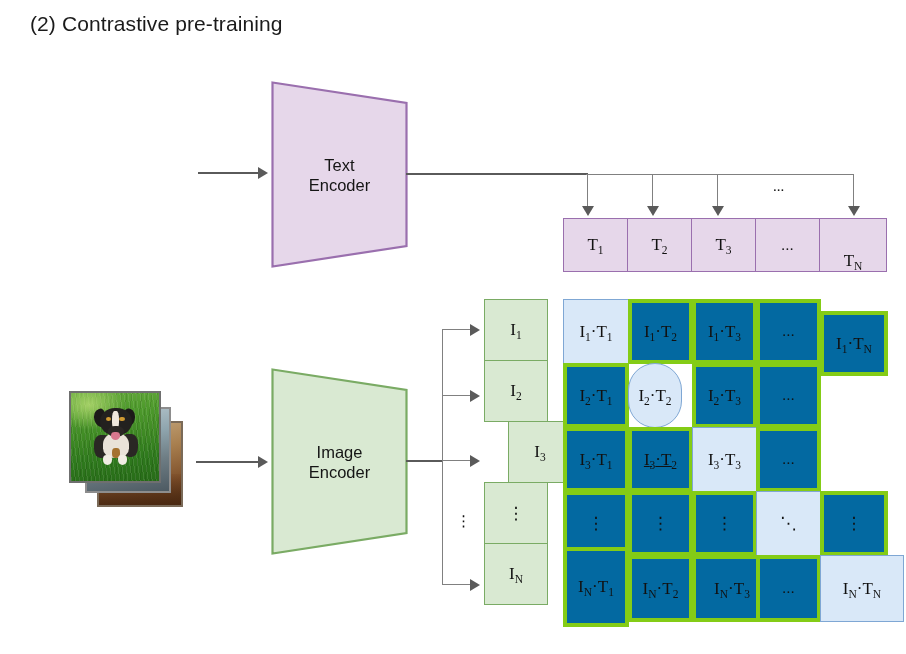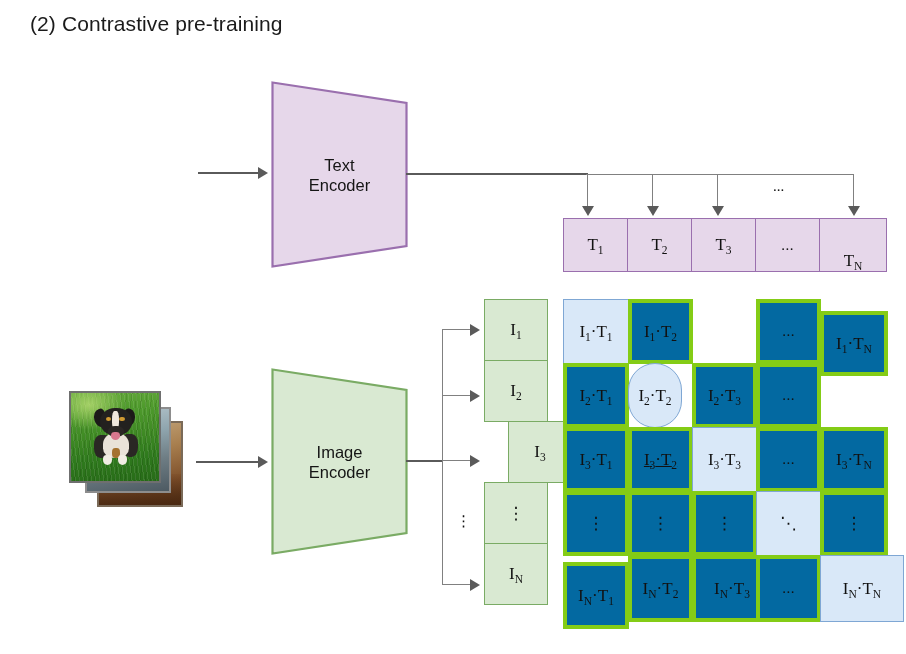--- a/index.html
+++ b/index.html
@@ -313,20 +313,23 @@
     </div>
   </div>
 
   <div class="cellgrid" id="matrix" style="left:563px; top:299px; width:324px; height:322px;">
       <div class="cell mat hl" style="left: 0px; top: 0px; width: 66px; height: 65px;">
         <span>I<sub>1</sub>·T<sub>1</sub></span>
       </div>
       <div class="cell mat" style="left: 65px; top: 0px; width: 65px; height: 65px;">
         <span>I<sub>1</sub>·T<sub>2</sub></span>
       </div>
+      <div class="cell mat" style="left: 129px; top: 0px; width: 65px; height: 65px;">
+        <span>I<sub>1</sub>·T<sub>3</sub></span>
+      </div>
       <div class="cell mat" style="left: 193px; top: 0px; width: 65px; height: 65px;">
         <span class="dots">...</span>
       </div>
       <div class="cell mat" style="left: 257px; top: 0px; width: 68px; height: 65px; margin-top: 12px;">
         <span>I<sub>1</sub>·T<sub>N</sub></span>
       </div>
       <div class="cell mat" style="left: 0px; top: 64px; width: 66px; height: 65px;">
         <span>I<sub>2</sub>·T<sub>1</sub></span>
       </div>
       <div class="cell mat hl" style="left: 65px; top: 64px; width: 54px; height: 65px; border-radius: 30px;">
@@ -343,39 +346,36 @@
       </div>
       <div class="cell mat" style="left: 65px; top: 128px; width: 65px; height: 65px; text-decoration: underline;">
         <span>I<sub>3</sub>·T<sub>2</sub></span>
       </div>
       <div class="cell mat hl" style="left: 129px; top: 128px; width: 65px; height: 65px;">
         <span>I<sub>3</sub>·T<sub>3</sub></span>
       </div>
       <div class="cell mat" style="left: 193px; top: 128px; width: 65px; height: 65px;">
         <span class="dots">...</span>
       </div>
-      <div class="cell mat" style="left: 257px; top: 128px; width: 68px; height: 65px;">
-        <span>I<sub>3</sub>·T<sub>N</sub></span>
-      </div>
       <div class="cell mat" style="left: 0px; top: 192px; width: 66px; height: 65px;">
         <span class="vdots">⋮</span>
       </div>
       <div class="cell mat" style="left: 65px; top: 192px; width: 65px; height: 65px;">
         <span class="vdots">⋮</span>
       </div>
       <div class="cell mat" style="left: 129px; top: 192px; width: 65px; height: 65px;">
         <span class="vdots">⋮</span>
       </div>
       <div class="cell mat hl" style="left: 193px; top: 192px; width: 65px; height: 65px;">
         <span class="vdots">⋱</span>
       </div>
       <div class="cell mat" style="left: 257px; top: 192px; width: 68px; height: 65px;">
         <span class="vdots">⋮</span>
       </div>
-      <div class="cell mat" style="left: 0px; top: 263px; width: 66px; height: 67px;">
+      <div class="cell mat" style="left: 0px; top: 248px; width: 66px; height: 80px;">
         <span>I<sub>N</sub>·T<sub>1</sub></span>
       </div>
       <div class="cell mat" style="left: 65px; top: 256px; width: 65px; height: 67px;">
         <span>I<sub>N</sub>·T<sub>2</sub></span>
       </div>
       <div class="cell mat" style="left: 129px; top: 256px; width: 80px; height: 67px;">
         <span>I<sub>N</sub>·T<sub>3</sub></span>
       </div>
       <div class="cell mat" style="left: 193px; top: 256px; width: 65px; height: 67px;">
         <span class="dots">...</span>

